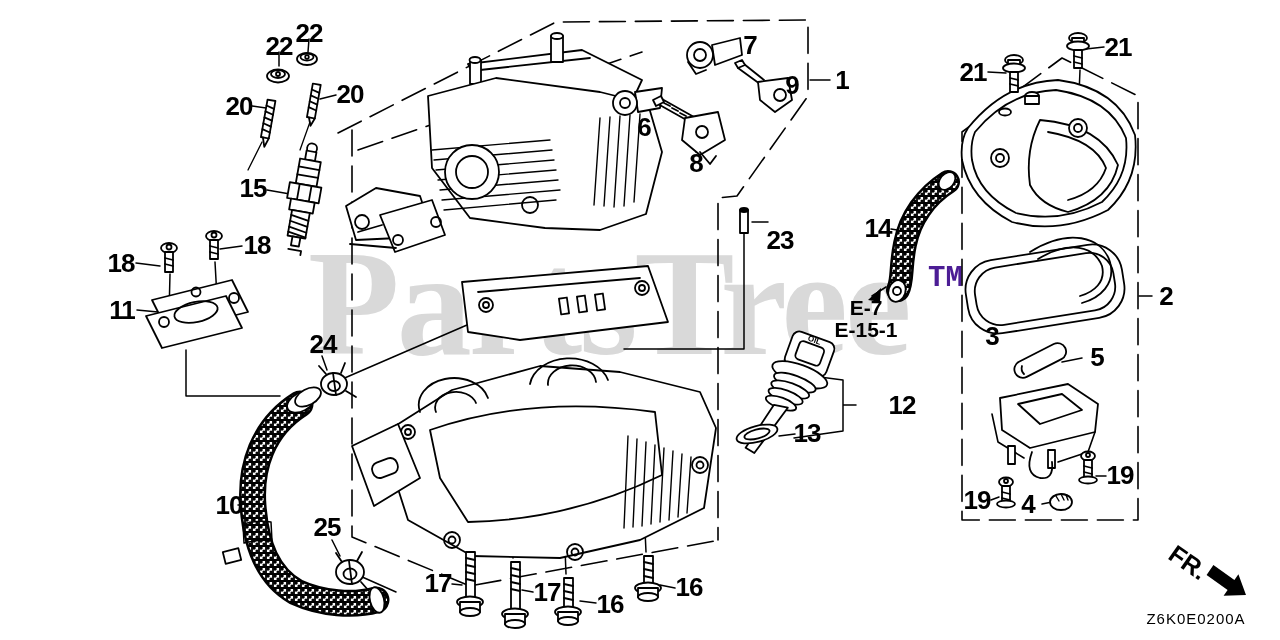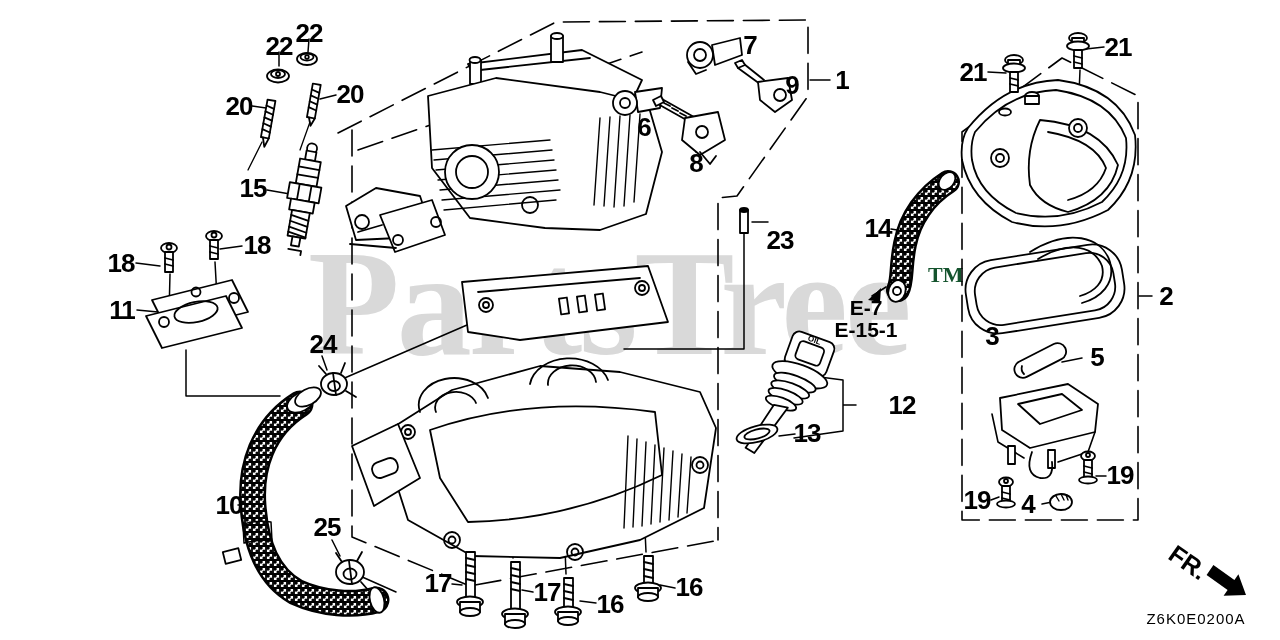--- a/index.html
+++ b/index.html
@@ -3,22 +3,22 @@
 <meta charset="utf-8">
 <style>
   html,body{margin:0;padding:0;background:#fff;}
   .stage{position:relative;width:1280px;height:640px;background:#fff;overflow:hidden;
          font-family:"Liberation Sans",sans-serif;}
   .watermark{position:absolute;left:308px;top:228px;z-index:1;
              font-family:"Liberation Serif",serif;font-weight:bold;
              font-size:150px;line-height:1;color:#d9d9d9;letter-spacing:-3px;
              user-select:none;white-space:nowrap;}
   .watermark-tm{position:absolute;left:928px;top:262px;z-index:1;
-             font-family:Liberation Serif, serif;font-weight:bold;
-             font-size:22px;color:#14532d;}
+             font-family:Liberation Mono, monospace;font-weight:bold;
+             font-size:29px;color:#4c1d95;}
   svg.diagram{position:absolute;left:0;top:0;z-index:2;}
   .callout{position:absolute;z-index:3;transform:translate(-50%,-50%);
            font-weight:bold;font-size:26px;color:#000;letter-spacing:-1px;
            white-space:nowrap;}
   .eref{position:absolute;z-index:3;text-align:center;transform:translateX(-50%);
         font-weight:bold;font-size:21px;color:#000;line-height:22px;letter-spacing:0;}
   .fr-label{position:absolute;z-index:3;left:1168px;top:548px;
         font-weight:bold;font-size:25px;color:#000;transform:rotate(35deg);}
   .diagram-code{position:absolute;z-index:3;left:1196px;top:618px;
         transform:translate(-50%,-50%);font-weight:normal;font-size:15px;

